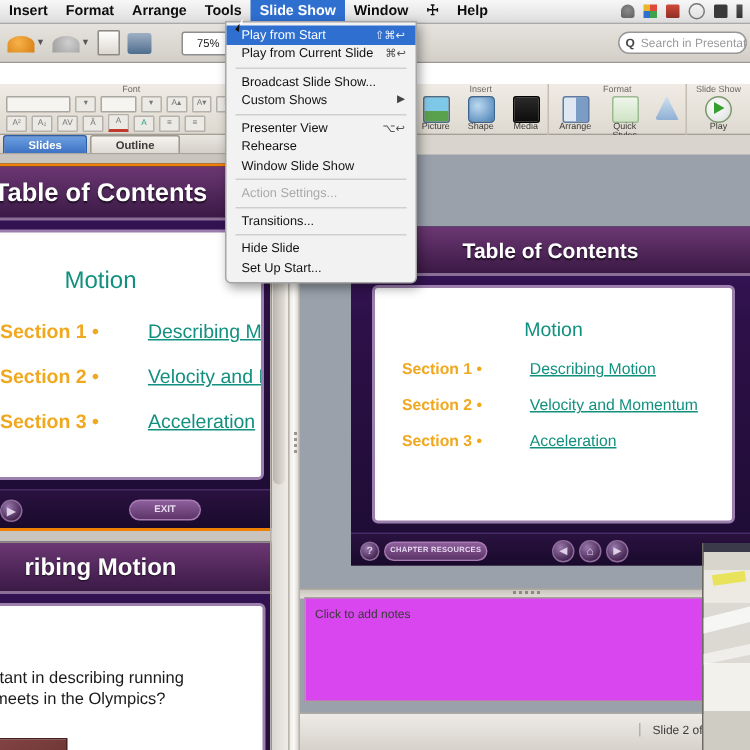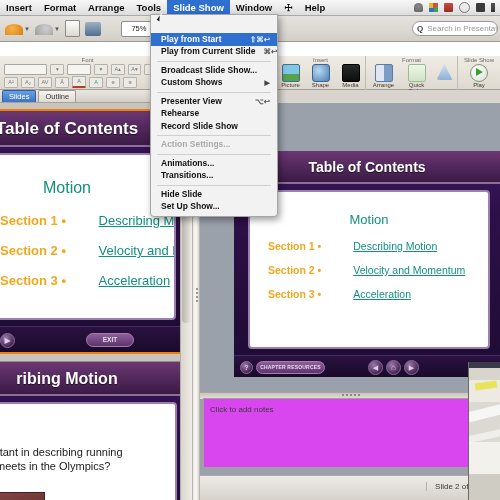--- a/index.html
+++ b/index.html
@@ -126,21 +126,21 @@
     background: #d9d5ce;
   }
   
   .paneltabs {
     position:absolute; left:0; top:0; width: 200px; height: 13px;
     background: linear-gradient(to bottom,#e9e6e0,#d4d0c8);
     display:flex; align-items:center; gap:2px; padding-left:2px;
     box-sizing: border-box; border-bottom:1px solid #a9a59c;
   }
   .ptab {
-    font-size:7.5px; font-weight:normal; padding: 0 6px; line-height:11px;
+    font-size:7.5px; font-weight:bold; padding: 0 16px; line-height:11px;
     border:1px solid #9d998f; border-bottom:none; border-radius:2px 2px 0 0;
     background: linear-gradient(to bottom,#f6f4f1,#dedad3); color:#3a3a3a;
   }
   .ptab.sel { background: linear-gradient(to bottom,#6c9fe0,#3e73c4); color:#fff; border-color:#2e5ea8;}
 
   
   .leftpane {
     position:absolute; left:0; top:13px; width: 192px; height: 397px;
     background: #c9c5be; overflow: hidden;
   }
@@ -249,24 +249,23 @@
   }
 
   
   .menu {
     position:absolute; left: 150px; top: 14px;
     width: 128px;
     background: #f2f2f2;
     border: 1px solid #a6a6a6;
     border-radius: 0 0 4px 4px;
     box-shadow: 2px 3px 7px rgba(0,0,0,.38);
-    padding: 18px 0 3px 0;
+    padding: 2px 0 3px 0;
     box-sizing: border-box;
     z-index: 50;
-    font-weight: bold;
   }
   .mrow {
     display:flex; align-items:center; justify-content:space-between;
     font-size: 8.5px; color:#111;
     padding: 0.5px 7px 0.5px 10px; line-height: 11.5px;
     white-space: nowrap;
   }
   .mrow.hl { background:#2f6fd0; color:#fff; }
   .mrow.disabled { color:#aaa; }
   .mrow .key { font-size: 7.5px; color:#555; margin-left:8px; }
@@ -558,39 +557,36 @@
     </div>
     <div class="msep"></div>
     <div class="mrow">
       <span>Presenter View</span>
       <span class="key">⌥↩</span>
     </div>
     <div class="mrow">
       <span>Rehearse</span>
     </div>
     <div class="mrow">
-      <span>Record Slide Show</span>
+      <span>Window Slide Show</span>
     </div>
     <div class="msep"></div>
     <div class="mrow disabled">
       <span>Action Settings...</span>
     </div>
     <div class="msep"></div>
     <div class="mrow">
-      <span>Animations...</span>
-    </div>
-    <div class="mrow">
       <span>Transitions...</span>
     </div>
     <div class="msep"></div>
     <div class="mrow">
       <span>Hide Slide</span>
     </div>
     <div class="mrow">
-      <span>Set Up Show...</span>
+      <span>Set Up Start...</span>
     </div>
   </div>
   <div class="mcursor"></div>
 
   <div class="photo">
     <div class="ylab"></div>
     <div class="sheen"></div>
     <div class="sheen2"></div>
   </div>
 

